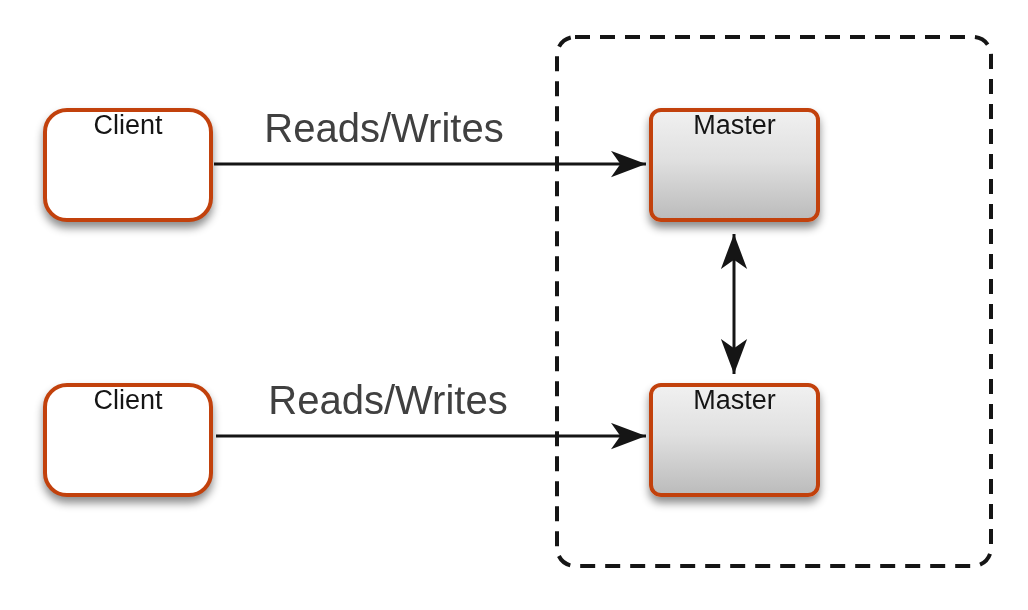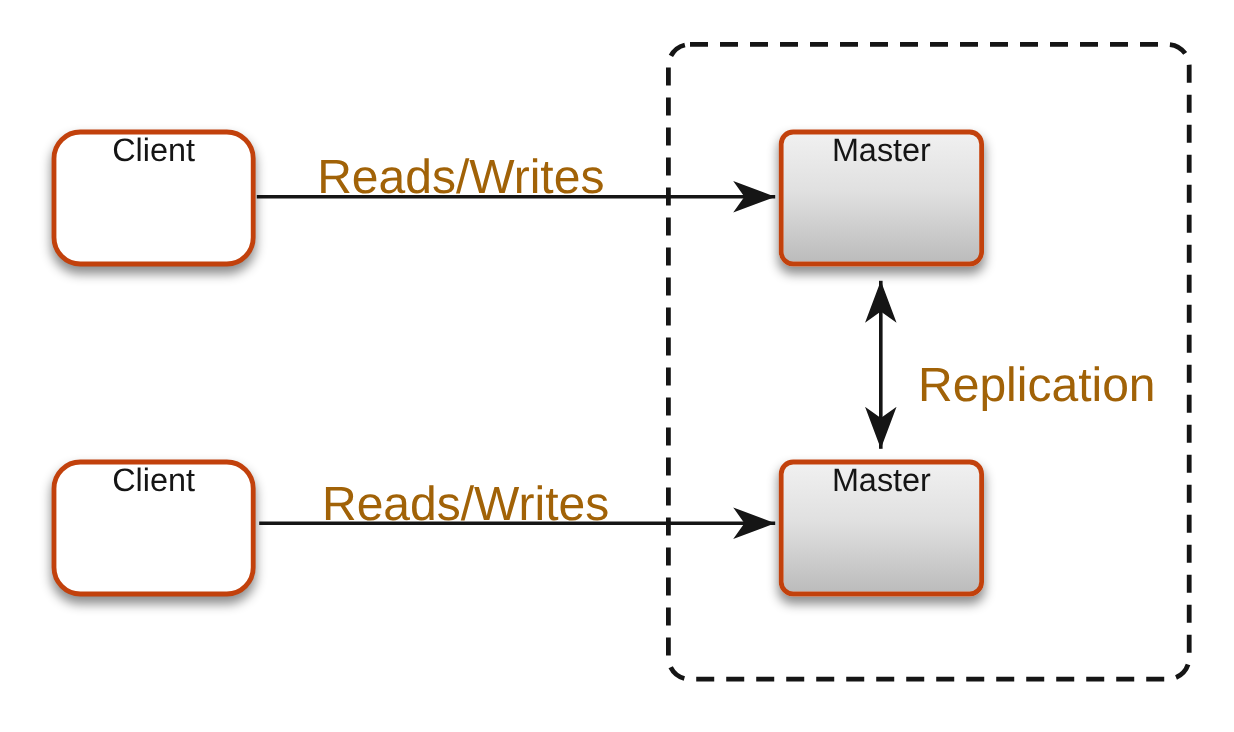--- a/index.html
+++ b/index.html
@@ -50,22 +50,21 @@
     border-radius: 12px;
   }
   .pos-top    { top: 108px; }
   .pos-bottom { top: 383px; }
   .edge-label {
     position: absolute;
     transform: translate(-50%, -50%);
     font-size: 40px;
     line-height: 1.1;
     white-space: nowrap;
-    color: #a16207;
-    margin-top: 20px;
+    color: #404040;
   }
   .lbl-rw-top      { left: 384px; top: 128px; }
   .lbl-rw-bottom   { left: 388px; top: 400px; }
   .lbl-replication { left: 864px; top: 301px; }
 </style>
 </head>
 <body>
 
 <div class="canvas">
 
@@ -98,15 +97,14 @@
   </div>
 
   <div class="node node-master pos-bottom">
     <span>Master</span>
   </div>
 
   <div class="edge-label lbl-rw-top">Reads/Writes</div>
 
   <div class="edge-label lbl-rw-bottom">Reads/Writes</div>
 
-  <div class="edge-label lbl-replication">Replication</div>
 
 </div>
 
 </body></html>

